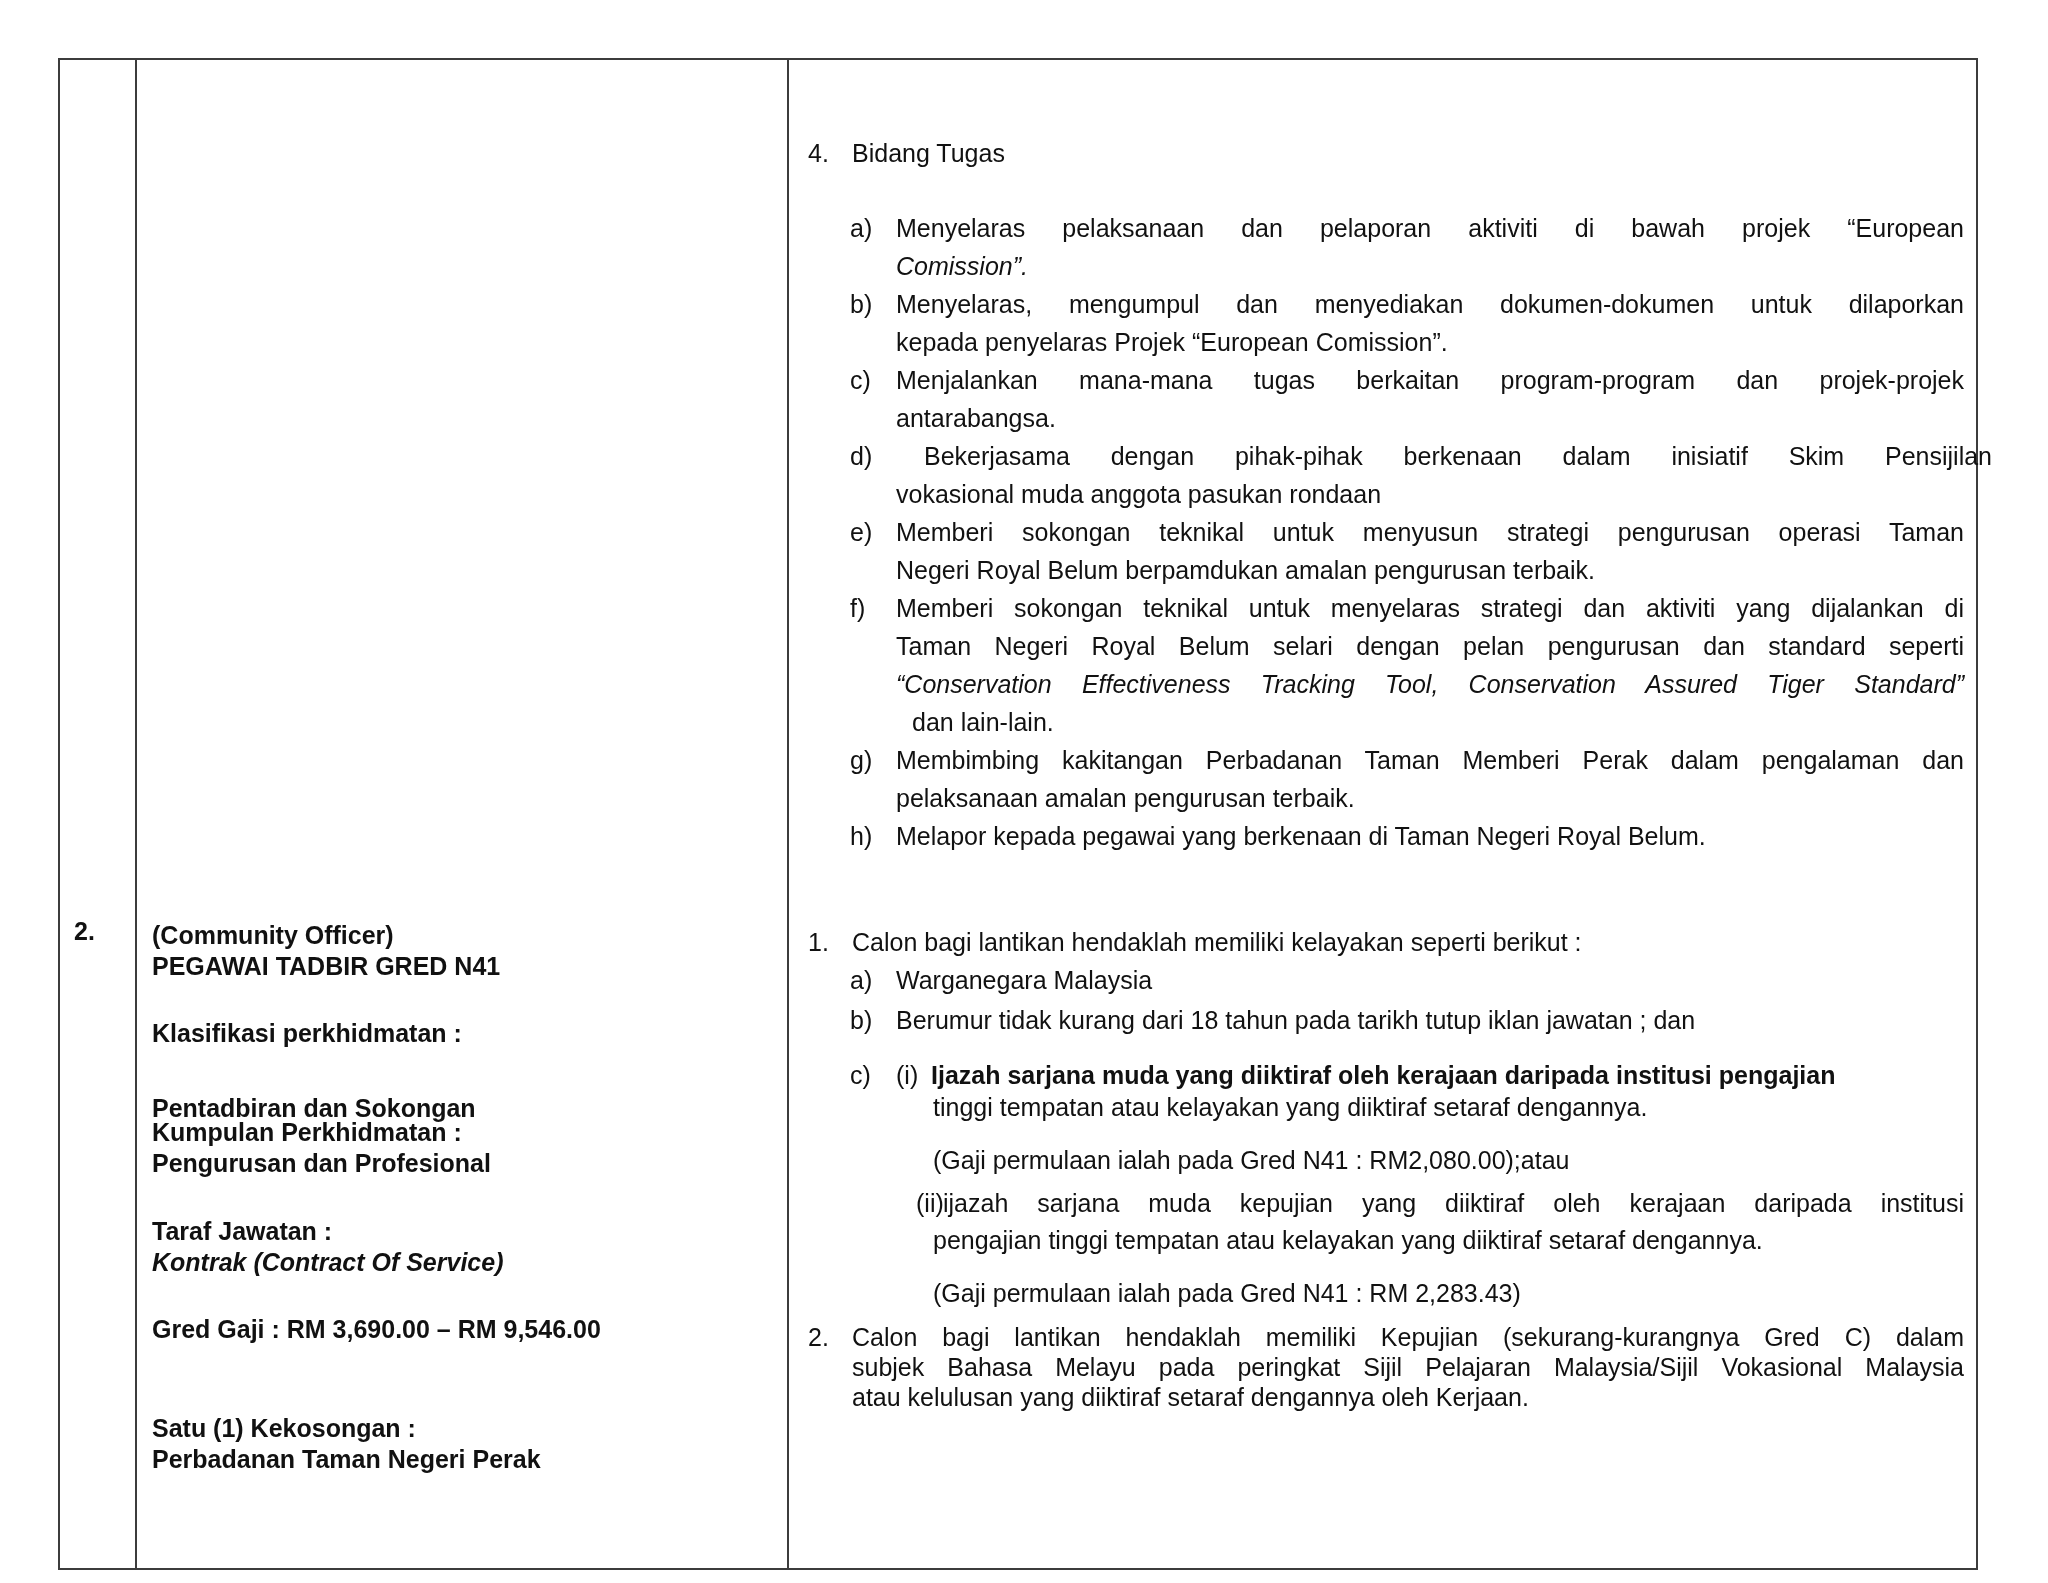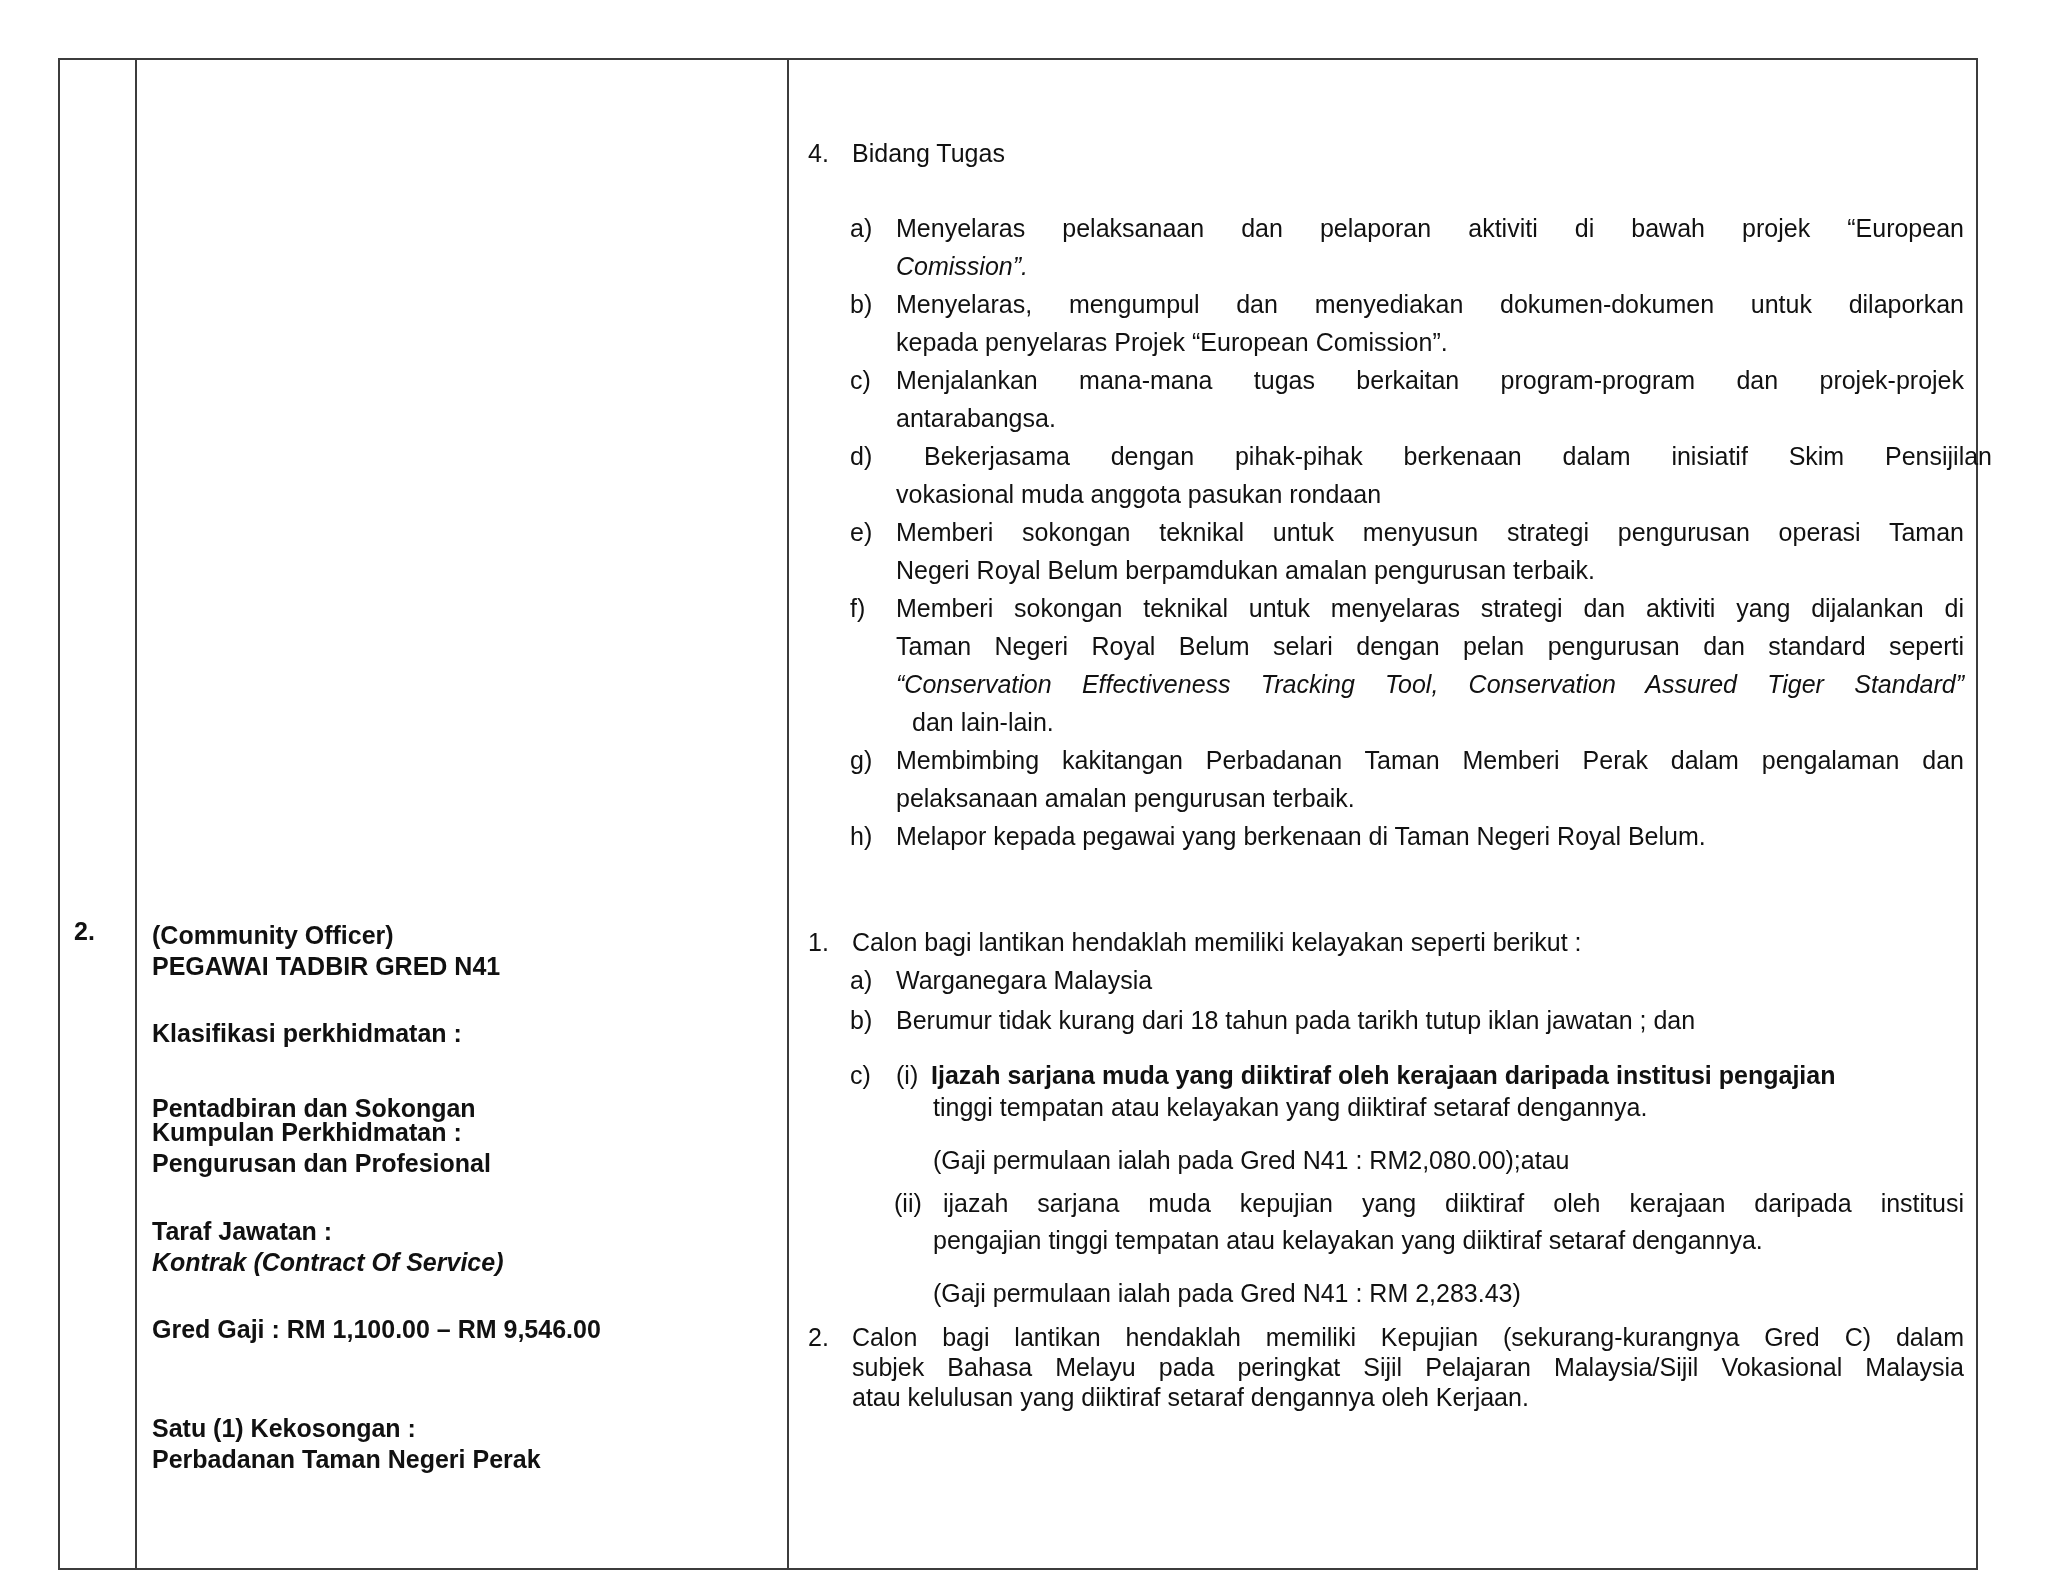--- a/index.html
+++ b/index.html
@@ -28,21 +28,21 @@
 
   <div class="t b" style="left:152px; top:1018px;">Klasifikasi perkhidmatan :</div>
   <div class="t b" style="left:152px; top:1049px;margin-top:44px;">Pentadbiran dan Sokongan</div>
 
   <div class="t b" style="left:152px; top:1117px;">Kumpulan Perkhidmatan :</div>
   <div class="t b" style="left:152px; top:1148px;">Pengurusan dan Profesional</div>
 
   <div class="t b" style="left:152px; top:1216px;">Taraf Jawatan :</div>
   <div class="t b i" style="left:152px; top:1247px;">Kontrak (Contract Of Service)</div>
 
-  <div class="t b" style="left:152px; top:1314px;">Gred Gaji : RM 1,100.00 – RM 9,546.00</div>
+  <div class="t b" style="left:152px; top:1314px;">Gred Gaji : RM 3,690.00 – RM 9,546.00</div>
 
   <div class="t b" style="left:152px; top:1413px;">Satu (1) Kekosongan :</div>
   <div class="t b" style="left:152px; top:1444px;">Perbadanan Taman Negeri Perak</div>
 </div>
 
 <div>
   <div class="t" style="left:808px; top:138px;">4.</div>
   <div class="t" style="left:852px; top:138px;">Bidang Tugas</div>
 
   <div id="duties-list">
@@ -83,21 +83,21 @@
 
   <div class="t" style="left:850px; top:1005px;">b)</div>
   <div class="t" style="left:896px; top:1005px;">Berumur tidak kurang dari 18 tahun pada tarikh tutup iklan jawatan ; dan</div>
 
   <div class="t" style="left:850px; top:1060px;">c)</div>
   <div class="t" style="left:896px; top:1060px;">(i)</div>
   <div class="t" style="left:931px; top:1060px;font-weight:bold;">Ijazah sarjana muda yang diiktiraf oleh kerajaan daripada institusi  pengajian</div>
   <div class="t" style="left:933px; top:1092px;">tinggi tempatan atau kelayakan yang diiktiraf setaraf dengannya.</div>
   <div class="t" style="left:933px; top:1145px;">(Gaji permulaan ialah pada Gred N41 : RM2,080.00);atau</div>
 
-  <div class="t" style="left:894px; top:1188px;">(ii)</div>
+  <div class="t" style="left:916px; top:1188px;">(ii)</div>
   <div class="t just" style="left:943px; top:1188px; width:1021px;">ijazah sarjana muda kepujian yang diiktiraf oleh kerajaan daripada institusi</div>
   <div class="t" style="left:933px; top:1225px;">pengajian tinggi tempatan atau kelayakan yang diiktiraf setaraf dengannya.</div>
   <div class="t" style="left:933px; top:1278px;">(Gaji permulaan ialah pada Gred N41 : RM 2,283.43)</div>
 
   <div class="t" style="left:808px; top:1322px;">2.</div>
   <div class="t just" style="left:852px; top:1322px; width:1112px;">Calon bagi lantikan hendaklah memiliki Kepujian (sekurang-kurangnya Gred C) dalam</div>
   <div class="t just" style="left:852px; top:1352px; width:1112px;">subjek Bahasa Melayu pada peringkat Sijil Pelajaran Malaysia/Sijil Vokasional Malaysia</div>
   <div class="t" style="left:852px; top:1382px;">atau kelulusan yang diiktiraf setaraf dengannya oleh Kerjaan.</div>
 </div>
 

